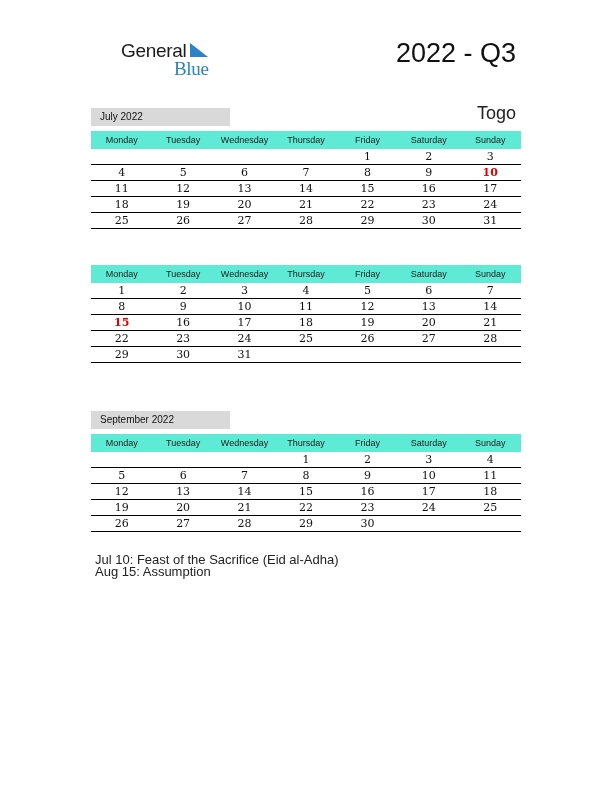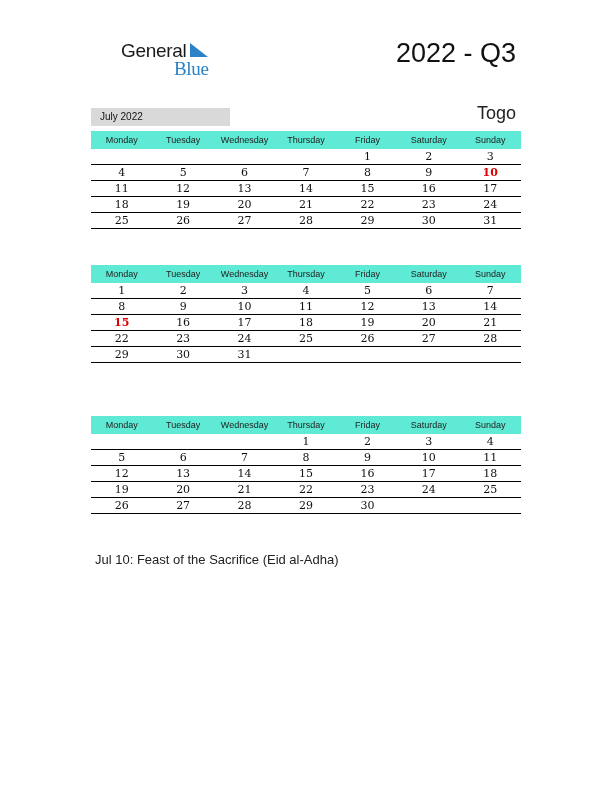--- a/index.html
+++ b/index.html
@@ -139,20 +139,21 @@
         <div class="day">29</div>
         <div class="day">30</div>
         <div class="day">31</div>
         <div class="day"></div>
         <div class="day"></div>
         <div class="day"></div>
         <div class="day"></div>
       </div>
     </div>
     <div class="month" style="top: 411px;">
+      <div class="month-header">September 2022</div>
       <div class="dow-row">
         <div class="dow">Monday</div>
         <div class="dow">Tuesday</div>
         <div class="dow">Wednesday</div>
         <div class="dow">Thursday</div>
         <div class="dow">Friday</div>
         <div class="dow">Saturday</div>
         <div class="dow">Sunday</div>
       </div>
       <div class="week">
@@ -198,13 +199,14 @@
         <div class="day">29</div>
         <div class="day">30</div>
         <div class="day"></div>
         <div class="day"></div>
       </div>
     </div>
   </div>
 
 <div class="notes">
   <div>Jul 10: Feast of the Sacrifice (Eid al-Adha)</div>
+  <div>Aug 15: Assumption</div>
 </div>
 
 </body></html>

